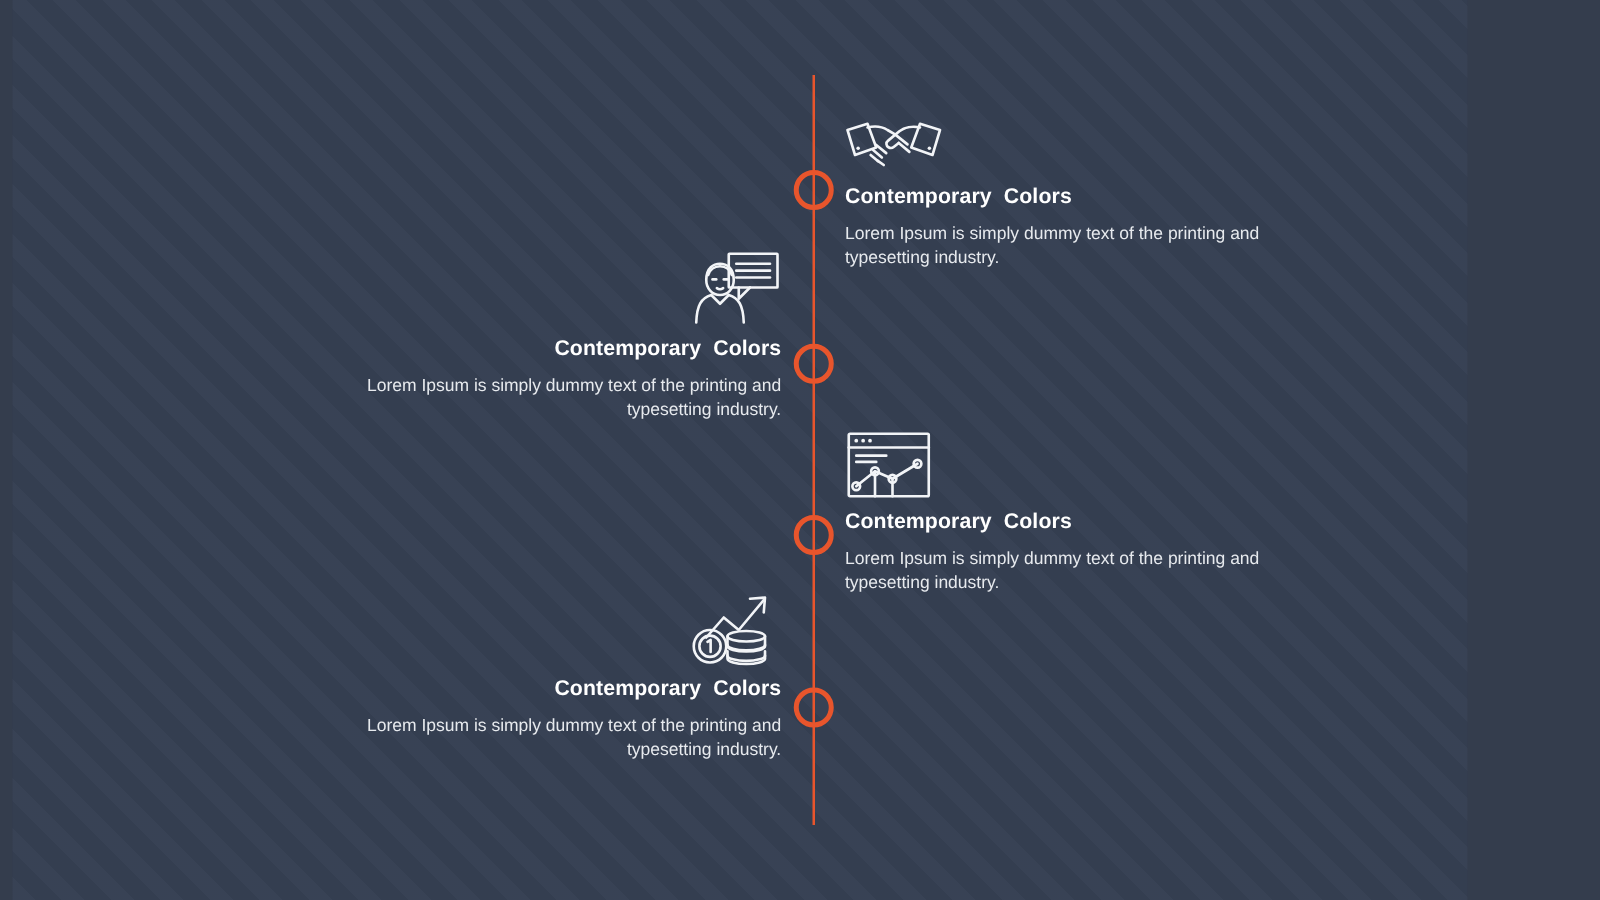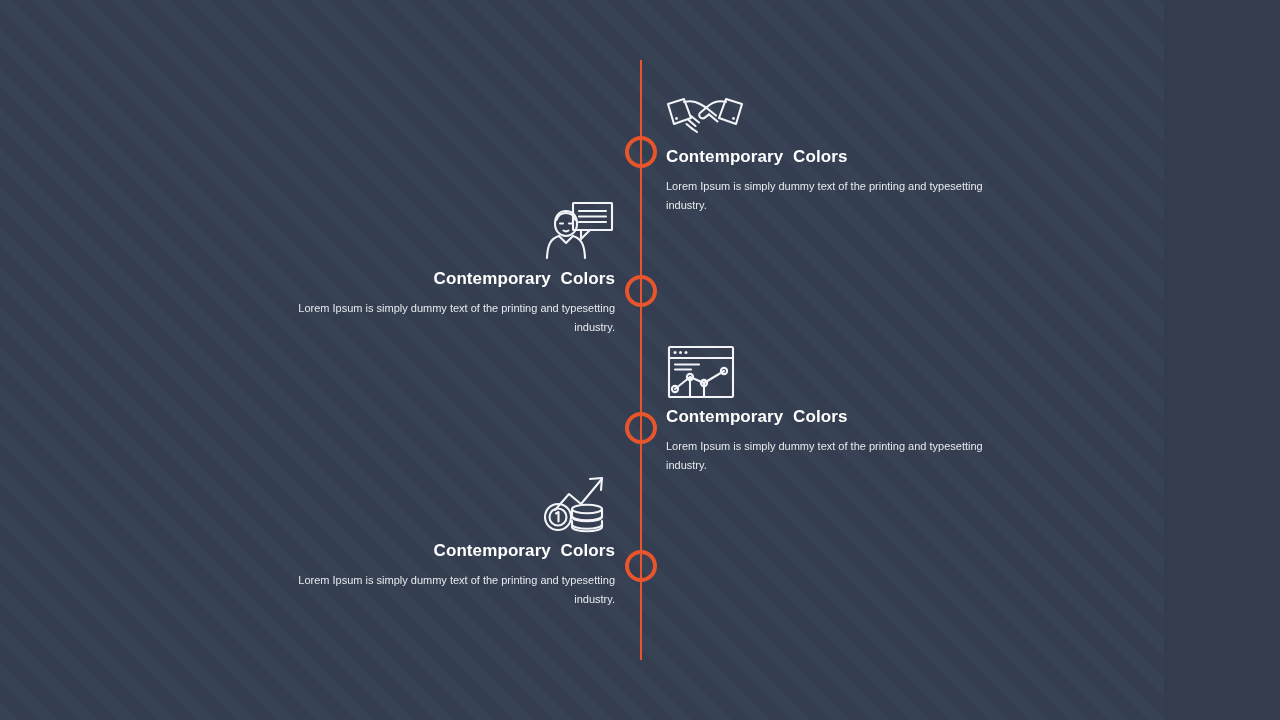--- a/index.html
+++ b/index.html
@@ -23,20 +23,21 @@
     background-color: #353f52;
     background-image:
       repeating-linear-gradient(
         45deg,
         rgba(255,255,255,0.017) 0px,
         rgba(255,255,255,0.017) 13px,
         rgba(0,0,0,0.022) 13px,
         rgba(0,0,0,0.022) 28px
       );
     overflow: hidden;
+    margin-left: 10px;
   }
 
   
   .axis-line {
     position: absolute;
     left: 640px;
     top: 60px;
     width: 1.6px;
     height: 600px;
     background: #e8552c;
@@ -94,21 +95,21 @@
     font-size: 17px;
     font-weight: bold;
     color: #ffffff;
     letter-spacing: 0.1px;
     line-height: 22px;
     margin: 0 0 9px 0;
     white-space: pre;
   }
 
   .item-body {
-    font-size: 11px;
+    font-size: 14px;
     color: #e7eaee;
     line-height: 19.3px;
     margin: 0;
   }
 </style>
 </head>
 <body>
 
 <div class="slide">
 

